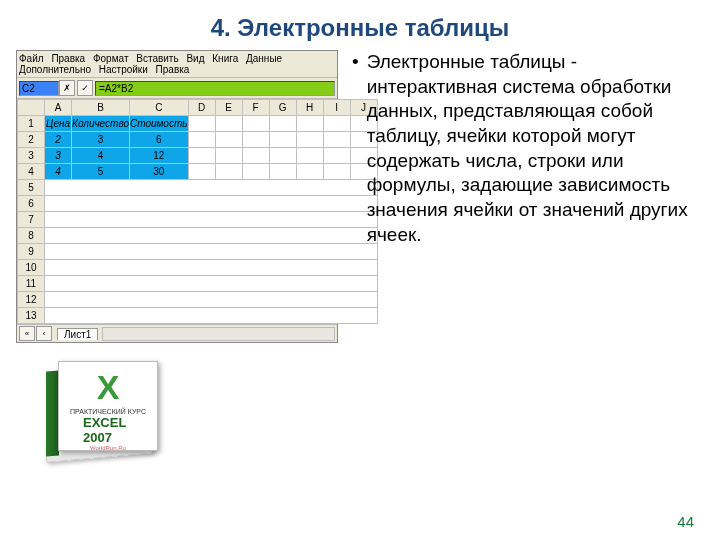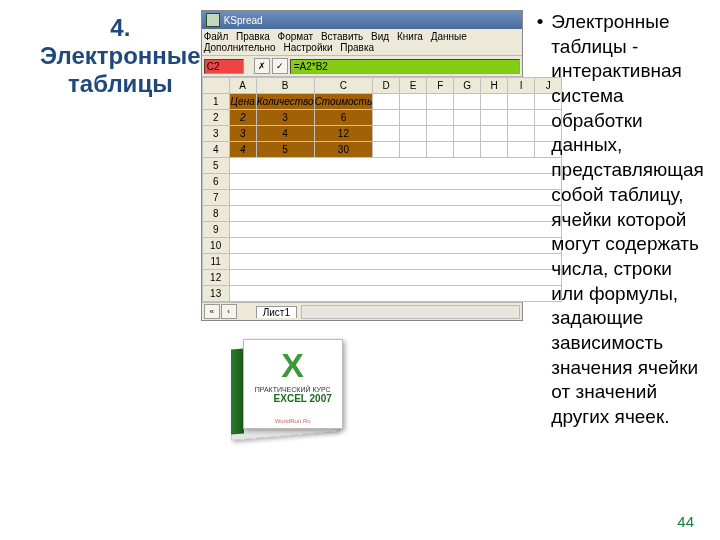--- a/index.html
+++ b/index.html
@@ -6,23 +6,23 @@
     margin: 0;
     width: 720px;
     height: 540px;
     background: #fff;
     font-family: Arial, sans-serif;
     position: relative;
     overflow: hidden;
   }
   .slide {
     box-sizing: border-box;
-    padding: 10px 40px;
-    display: flex;
-    flex-direction: row;
+    padding: 10px 16px;
+    display: flex;
+    flex-direction: column;
     height: 100%;
   }
   .slide-title {
     color: #1f497d;
     font-size: 24px;
     font-weight: bold;
     text-align: center;
     margin: 4px 0 8px;
   }
   .body-area {
@@ -90,24 +90,24 @@
   }
   .formula-row {
     display: flex;
     align-items: center;
     padding: 2px;
     background: #ece9d8;
     border-bottom: 1px solid #bbb;
   }
   .cellref {
     width: 34px;
-    background: #ef4444;
+    background: #3b82f6;
     border: 1px inset #999;
     padding: 1px 2px;
-    margin-right: 10px;
+    margin-right: 0;
   }
   .fx-btn {
     width: 14px;
     height: 14px;
     border: 1px solid #999;
     background: #f6f4ec;
     display: inline-flex;
     align-items: center;
     justify-content: center;
     margin-right: 2px;
@@ -134,21 +134,21 @@
     font-weight: normal;
   }
   .grid th {
     background: #ece9d8;
   }
   .rowhdr {
     background: #ece9d8;
     width: 18px;
   }
   .filled {
-    background: #a16207;
+    background: #0ea5e9;
     margin-top: 45px;
   }
   .ital { font-style: italic; }
   .r { text-align: right; padding-right: 3px; }
   .sheet-tabs {
     background: #ece9d8;
     padding: 0 2px;
     display: flex;
     align-items: center;
     border-top: 1px solid #bbb;
@@ -161,21 +161,21 @@
     margin-right: 1px;
     display:inline-flex; align-items:center; justify-content:center;
     font-size: 8px;
   }
   .sheet-tab {
     background: #fff;
     border: 1px solid #999;
     border-bottom: none;
     padding: 0 6px;
     font-size: 10px;
-    margin-left: 18px;
+    margin-left: 4px;
   }
   .scroll-track {
     flex:1; height:12px;
     background: #e8e6de;
     border:1px solid #bbb;
     margin-left:4px;
     position:relative;
   }
 
   
@@ -214,37 +214,33 @@
     box-sizing:border-box;
   }
   .book-x {
     font-size: 34px;
     font-weight: bold;
     color: #3a9a3a;
     line-height: 1;
     margin-top: 4px;
   }
   .book-txt1 { font-size: 7px; color:#333; margin-top:4px; }
-  .book-txt2 { font-size: 10px; font-weight:bold; color:#1a6a1a;margin-left:20px; }
+  .book-txt2 { font-size: 13px; font-weight:bold; color:#1a6a1a;margin-left:20px; }
   .book-txt3 { font-size: 6px; color:#c66; margin-top:auto; }
 </style>
 </head>
 <body>
 
 <div class="slide">
   <div class="slide-title">4. Электронные таблицы</div>
 
   <div class="body-area">
     <div class="left-col">
 
       <div class="app-window">
-        <div class="titlebar">
-          <span class="app-icon"></span>
-          <span>KSpread</span>
-        </div>
         <div class="menubar">
           <span>Файл</span>
           <span>Правка</span>
           <span>Формат</span>
           <span>Вставить</span>
           <span>Вид</span>
           <span>Книга</span>
           <span>Данные</span>
           <span>Дополнительно</span>
           <span>Настройки</span>

